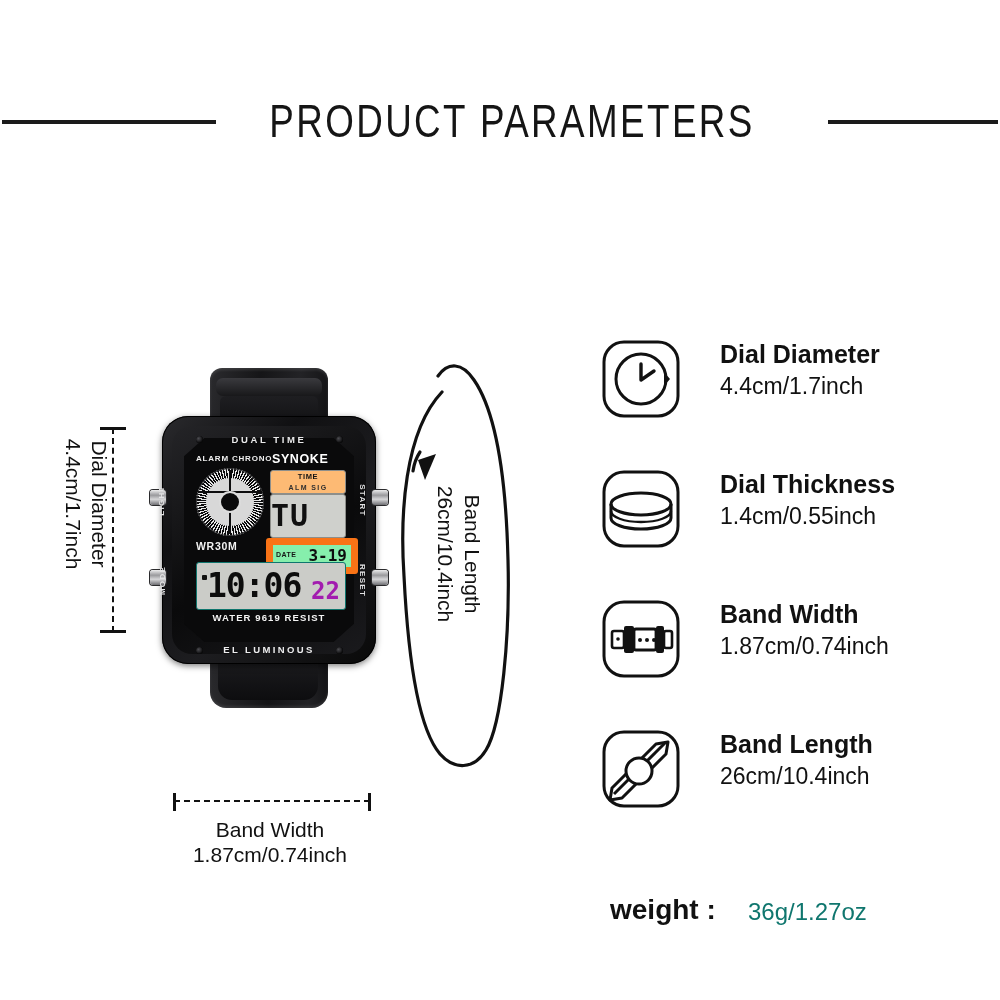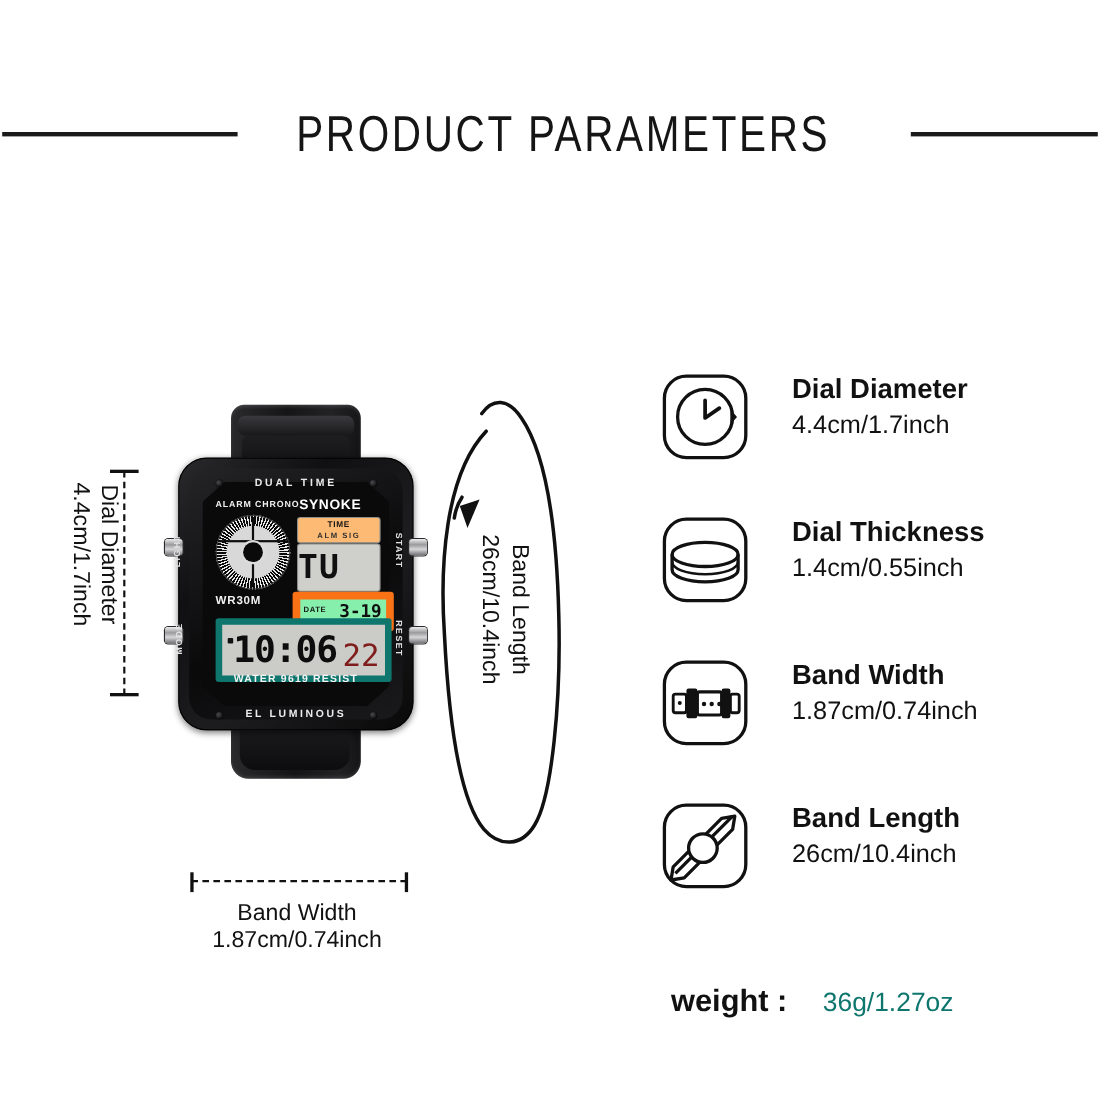--- a/index.html
+++ b/index.html
@@ -200,34 +200,34 @@
     letter-spacing:.5px;
   }
   #lcd-date-value{
     position:absolute;right:4px;top:1px;
     font-family:"DejaVu Sans Mono","Liberation Mono",monospace;
     font-size:16px;font-weight:700;color:#0e0e0e;line-height:20px;letter-spacing:0px;
   }
   
   #lcd-time{
     position:absolute;left:2px;top:110px;width:148px;height:46px;
-    background:#cbccc8;border-radius:3px;border:6px solid #0f766e;
+    background:#cbccc8;border-radius:3px;border:1px solid #0f766e;
   }
   #lcd-time-dot{
     position:absolute;left:5px;top:12px;width:5px;height:5px;background:#111;border-radius:1px;
   }
   #lcd-time-main{
     position:absolute;left:10px;top:1px;
     font-family:"DejaVu Sans Mono","Liberation Mono",monospace;
     font-size:33px;font-weight:700;color:#0d0d0d;line-height:44px;letter-spacing:-1px;
   }
   #lcd-time-seconds{
     position:absolute;right:5px;top:14px;
     font-family:"DejaVu Sans Mono","Liberation Mono",monospace;
-    font-size:28px;font-weight:400;color:#7f1d1d;line-height:28px;
+    font-size:24px;font-weight:700;color:#a21caf;line-height:28px;
   }
   #label-water-resist{
     position:absolute;left:0px;top:160px;width:150px;
     text-align:center;color:#f4f4f4;font-size:9.5px;font-weight:700;letter-spacing:1.1px;
   }
 
   
   .side-btn{
     position:absolute;width:16px;height:15px;
     background:linear-gradient(180deg,#ececed 0%,#9a9a9d 35%,#d6d6d8 62%,#6e6e72 100%);

